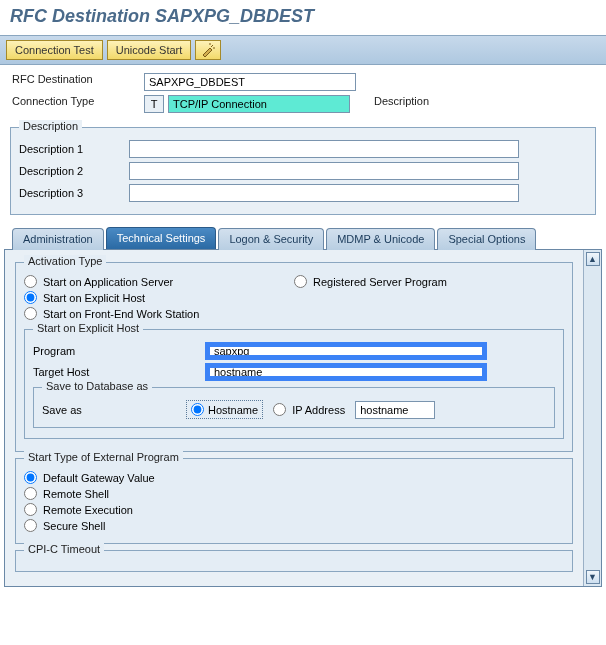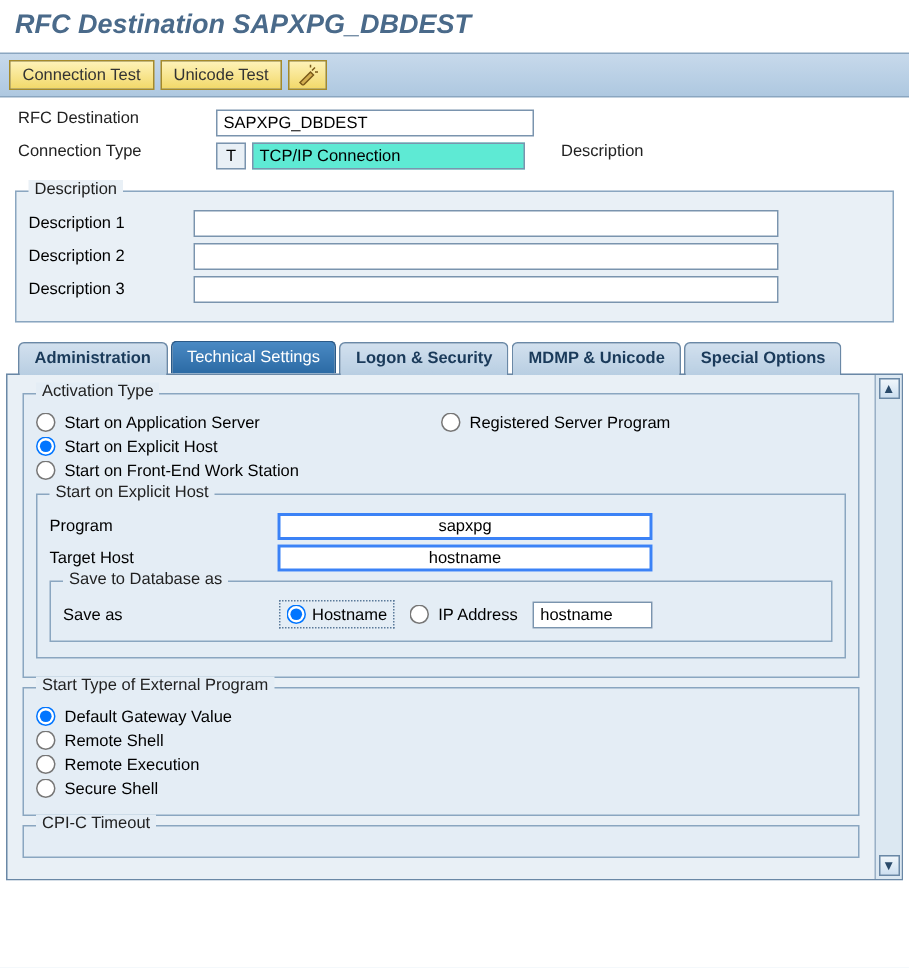--- a/index.html
+++ b/index.html
@@ -18,47 +18,47 @@
   .fld-text-after { margin-left: 24px; font-size: 11px; color: #222; }
   .groupbox { border: 1px solid #8aa6c0; margin: 6px 10px; position: relative; padding: 12px 8px 8px 8px; background: #e9f0f6; }
   .groupbox.inner { margin: 6px 6px; background: #e4edf5; }
   .groupbox-title { position: absolute; top: -8px; left: 8px; background: #e9f0f6; padding: 0 4px; font-size: 11px; color: #222; }
   .groupbox.inner .groupbox-title { background: #e4edf5; }
   .desc-row { display: flex; align-items: center; margin-bottom: 4px; }
   .desc-label { width: 110px; font-size: 11px; }
   .desc-input { border: 1px solid #7a94ae; background: #fff; height: 18px; flex: 1; padding: 1px 4px; font-size: 11px; max-width: 390px; }
   .tabstrip-wrap { position: relative; margin: 12px 4px 0 4px;}
   .tabstrip { display: flex; gap: 2px; padding-left: 8px; position: relative; z-index: 2;}
-  .tab { background: linear-gradient(#d2e0ee, #b8cee2); border: 1px solid #6a88a6; border-bottom: none; border-radius: 4px 4px 0 0; padding: 4px 10px; font-size: 11px; color: #1a3a5a; cursor: pointer; position:relative; top:1px;font-weight:bold;}
+  .tab { background: linear-gradient(#d2e0ee, #b8cee2); border: 1px solid #6a88a6; border-bottom: none; border-radius: 4px 4px 0 0; padding: 4px 10px; font-size: 11px; color: #1a3a5a; cursor: pointer; position:relative; top:1px;}
   .tab.active { background: linear-gradient(#4a8ac4, #2b6aa4); color: #fff; border-color:#2b5a88; font-weight:normal; padding-bottom:5px; top:0;}
   .tab-panel-outer { border: 1px solid #6a88a6; background: #e9f0f6; position: relative; display: flex; }
   .tab-panel { flex: 1; padding: 6px 4px 8px 4px; }
   .scrollcol { width: 18px; border-left: 1px solid #9ab0c6; display: flex; flex-direction: column; justify-content: space-between; align-items: center; background:#dce8f2; }
   .scroll-arrow { width: 14px; height: 14px; border: 1px solid #6a88a6; background: linear-gradient(#f0f6fb,#cddff0); margin:2px 0; font-size:9px; display:flex; align-items:center; justify-content:center; cursor:pointer; color:#2a4a6a;}
   .radio-row { display: flex; align-items: center; margin-bottom: 3px; font-size: 11px; }
   .radio-row input { margin-right: 6px; }
   .two-col { display: flex; }
   .two-col > div { flex: 1; }
   .program-row { display: flex; align-items: center; margin-bottom: 3px; }
-  .prog-label { width: 152px; font-size: 11px; }
-  .prog-input { border: 2px solid #3b82f6; background: #fff; height: 18px; width: 250px; padding: 1px 4px; font-size: 11px; text-align: center; }
+  .prog-label { width: 172px; font-size: 11px; }
+  .prog-input { border: 5px solid #3b82f6; background: #fff; height: 18px; width: 282px; padding: 1px 4px; font-size: 11px; }
   .saveas-row { display: flex; align-items: center; gap: 4px; }
   .saveas-label { width: 140px; font-size: 11px; }
   .radio-boxed { border: 1px dotted #5a7a9a; padding: 2px 4px; display:inline-flex; align-items:center;}
   .hn-input { border:1px solid #7a94ae; background:#fff; height:18px; width:80px; padding:1px 4px; font-size:11px; margin-left:6px;}
   svg { display:block; }
 </style>
 </head>
 <body>
 
 <div class="page-title">RFC Destination SAPXPG_DBDEST</div>
 
 <div class="toolbar">
   <button class="tbtn">Connection Test</button>
-  <button class="tbtn">Unicode Test</button>
+  <button class="tbtn">Unicode Start</button>
   <button class="tbtn icon-only">
     <svg width="14" height="14" viewBox="0 0 14 14">
         <path d="M2 12 L9 5 L11 7 L4 14 Z M10 4 L12 2 M9 2 L9 0 M12 5 L14 5" stroke="#7a5a1a" stroke-width="1" fill="#d4b050"></path>
       </svg>
   </button>
 </div>
 
 <div class="field-block">
   <div class="field-row">
     <div class="fld-label">RFC Destination</div>

